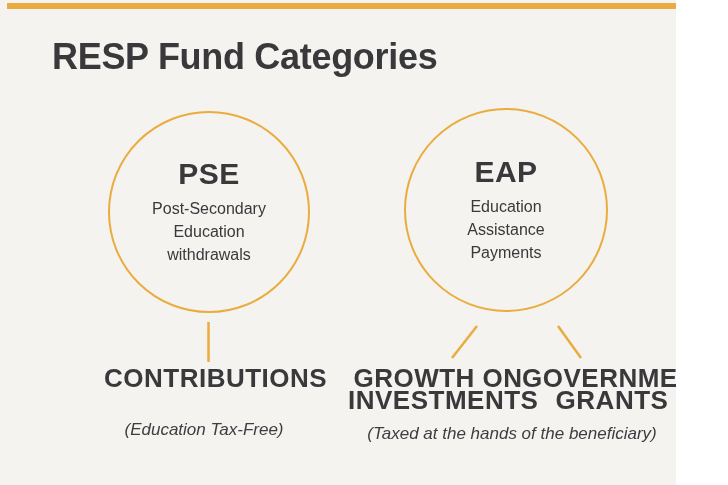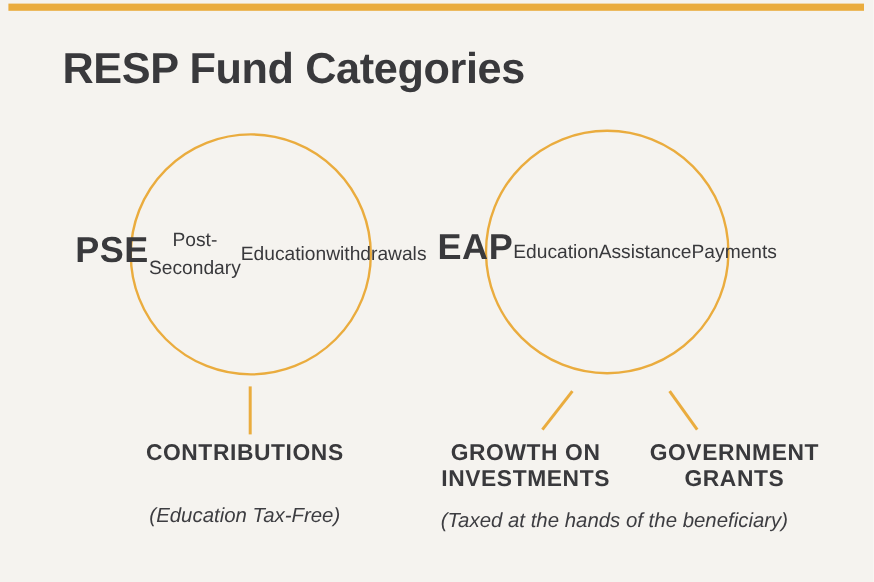--- a/index.html
+++ b/index.html
@@ -1,21 +1,21 @@
 <!DOCTYPE html>
 <html><head>
 <meta charset="utf-8">
 <style>
   html, body {
     margin: 0;
     padding: 0;
   }
   #canvas {
     position: relative;
-    width: 728px;
+    width: 676px;
     height: 485px;
     background: #F5F3EF;
     overflow: hidden;
     font-family: "Liberation Sans", sans-serif;
     color: #39393C;
   }
   .topbar {
     position: absolute;
     left: 7px;
     top: 3px;
@@ -34,21 +34,21 @@
     color: #39393C;
     white-space: nowrap;
   }
   .circle {
     position: absolute;
     box-sizing: border-box;
     border: 2px solid #EAAC3E;
     border-radius: 50%;
     background: transparent;
     display: flex;
-    flex-direction: row;
+    flex-direction: column;
     align-items: center;
     justify-content: center;
     text-align: center;
   }
   .circle.pse { left: 108px; top: 111px; width: 202px; height: 202px; }
   .circle.eap { left: 404px; top: 108px; width: 204px; height: 204px; }
   .circle .acronym {
     font-size: 30px;
     font-weight: bold;
     line-height: 32px;
@@ -62,21 +62,21 @@
   }
   svg.connectors {
     position: absolute;
     left: 0;
     top: 0;
     pointer-events: none;
   }
   .cat-label {
     position: absolute;
     text-align: center;
-    font-size: 19px;
+    font-size: 26px;
     font-weight: bold;
     letter-spacing: 0.5px;
     line-height: 22px;
     color: #39393C;
   }
   .cat-label.contributions { left: 104px; top: 367px; width: 200px; }
   .cat-label.growth        { left: 348px; top: 367px; width: 180px; }
   .cat-label.grants        { left: 522px; top: 367px; width: 180px; }
   .note {
     position: absolute;

